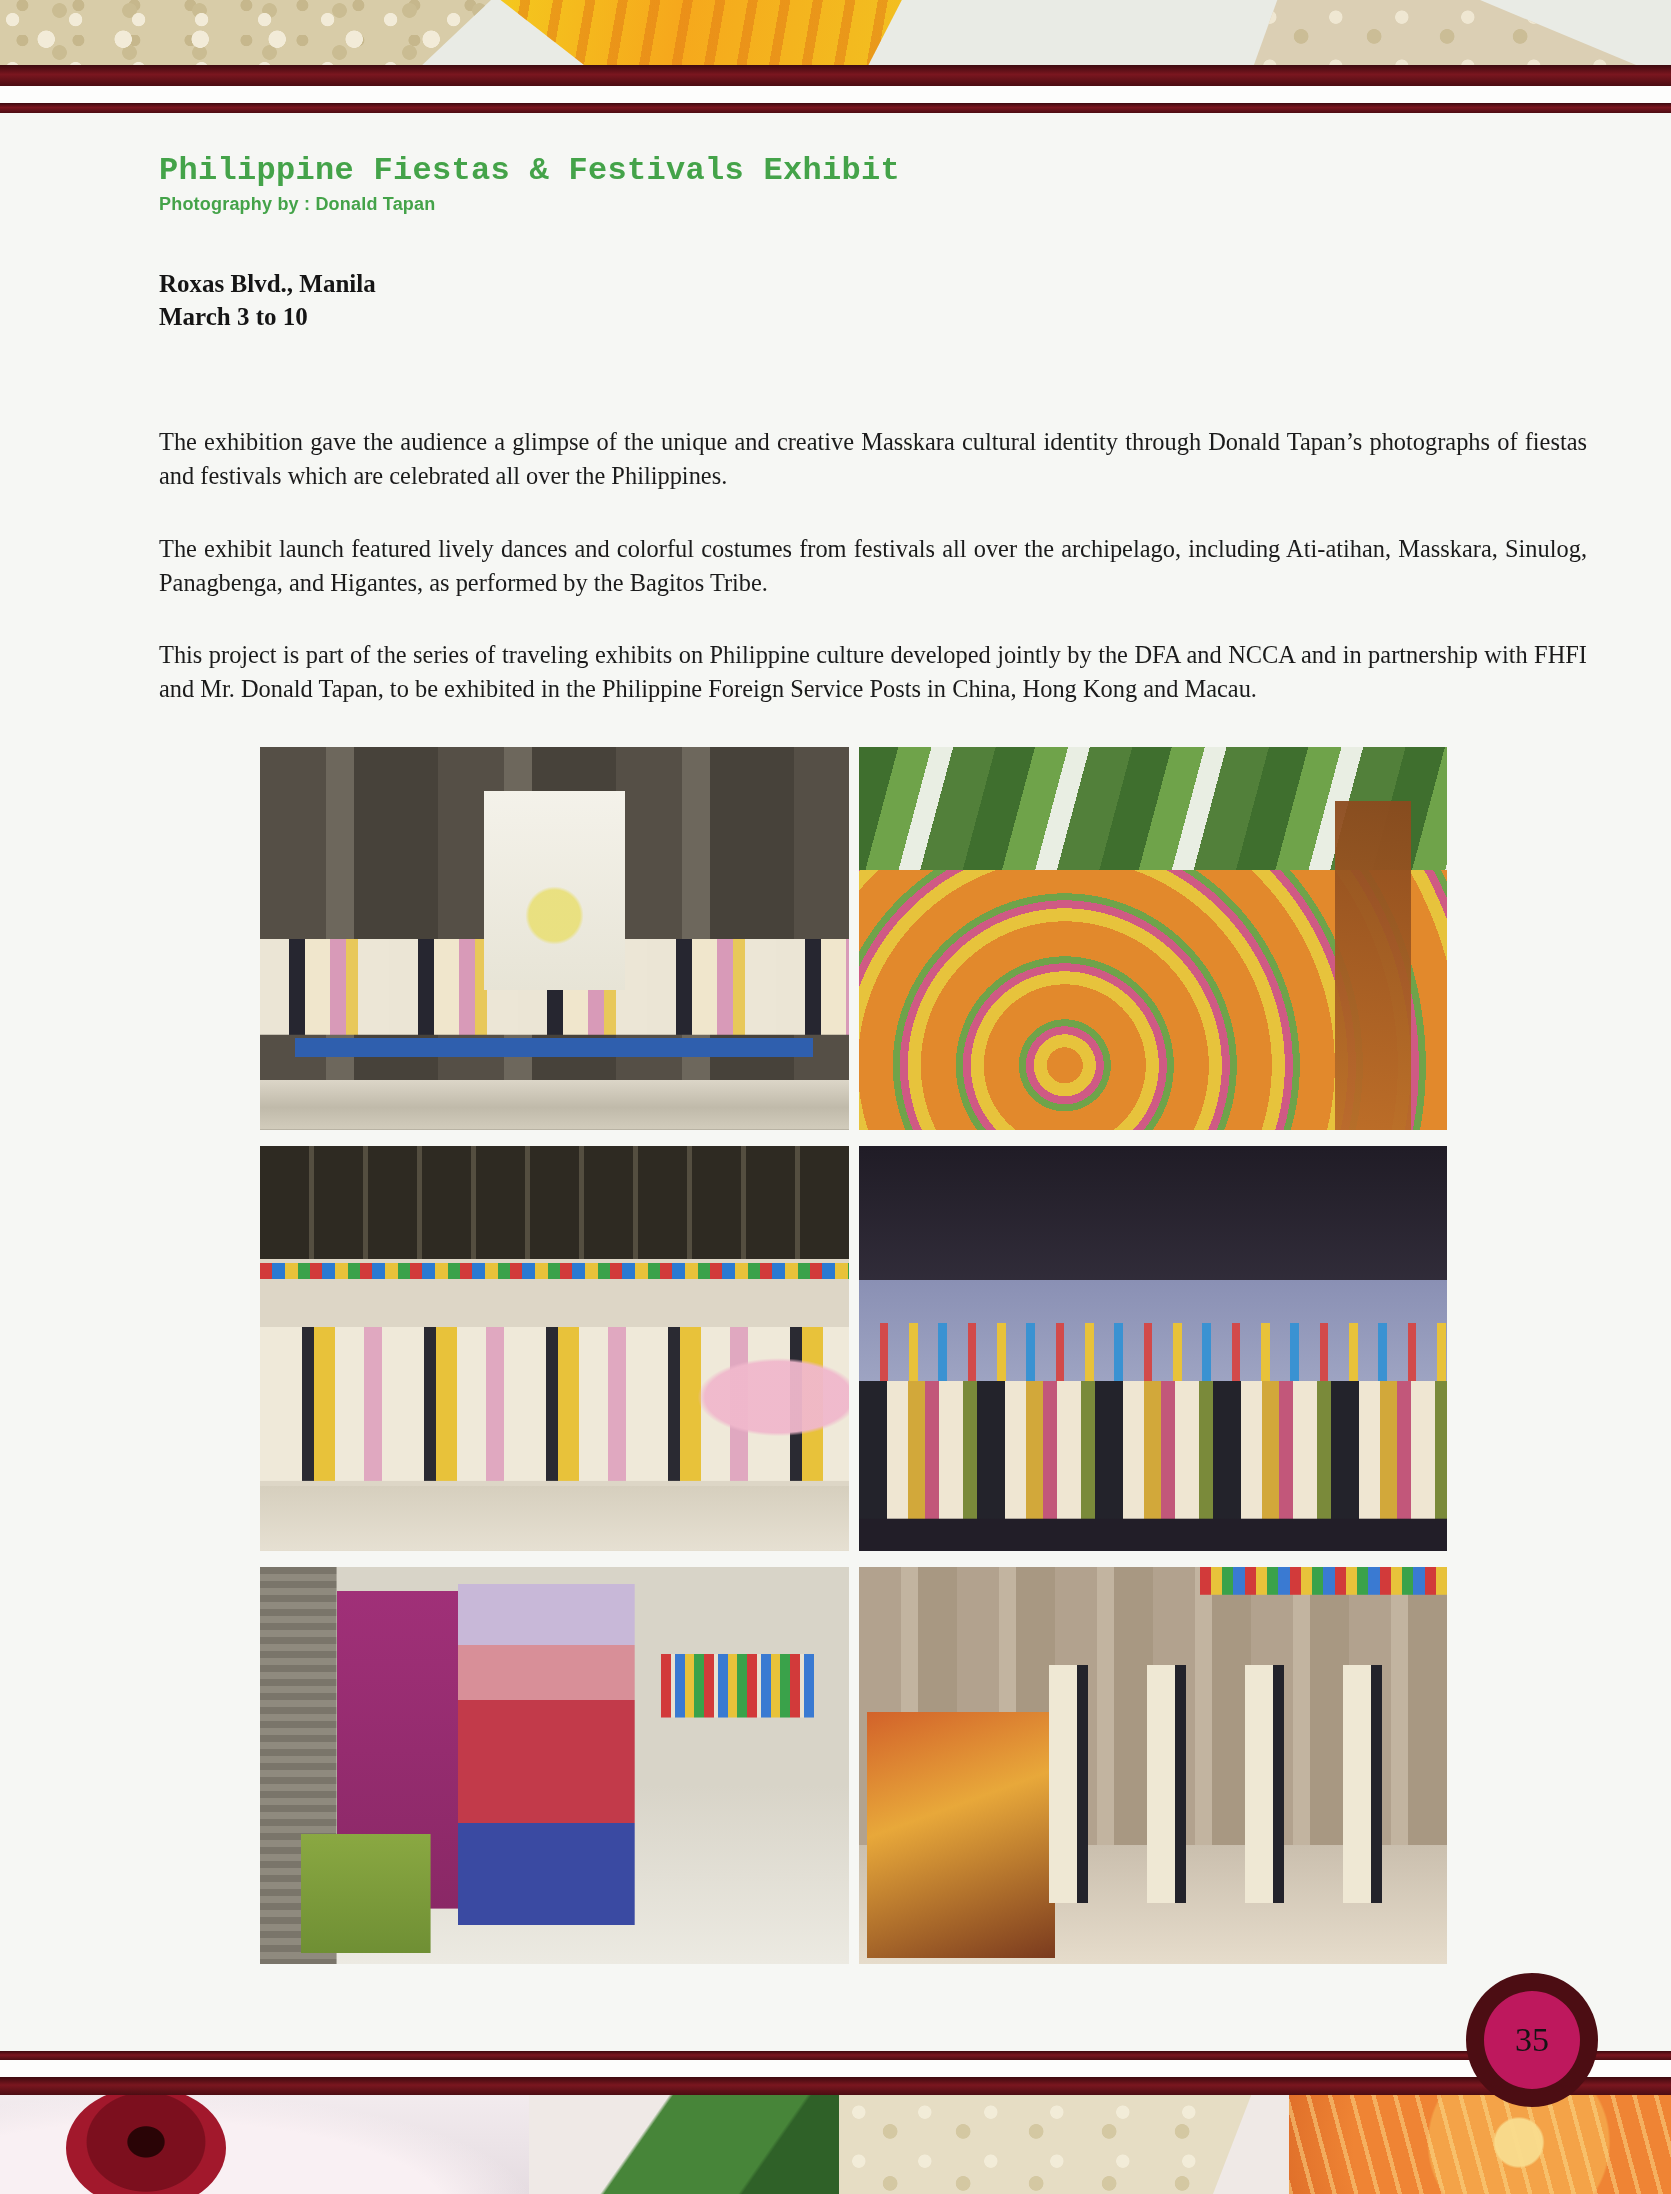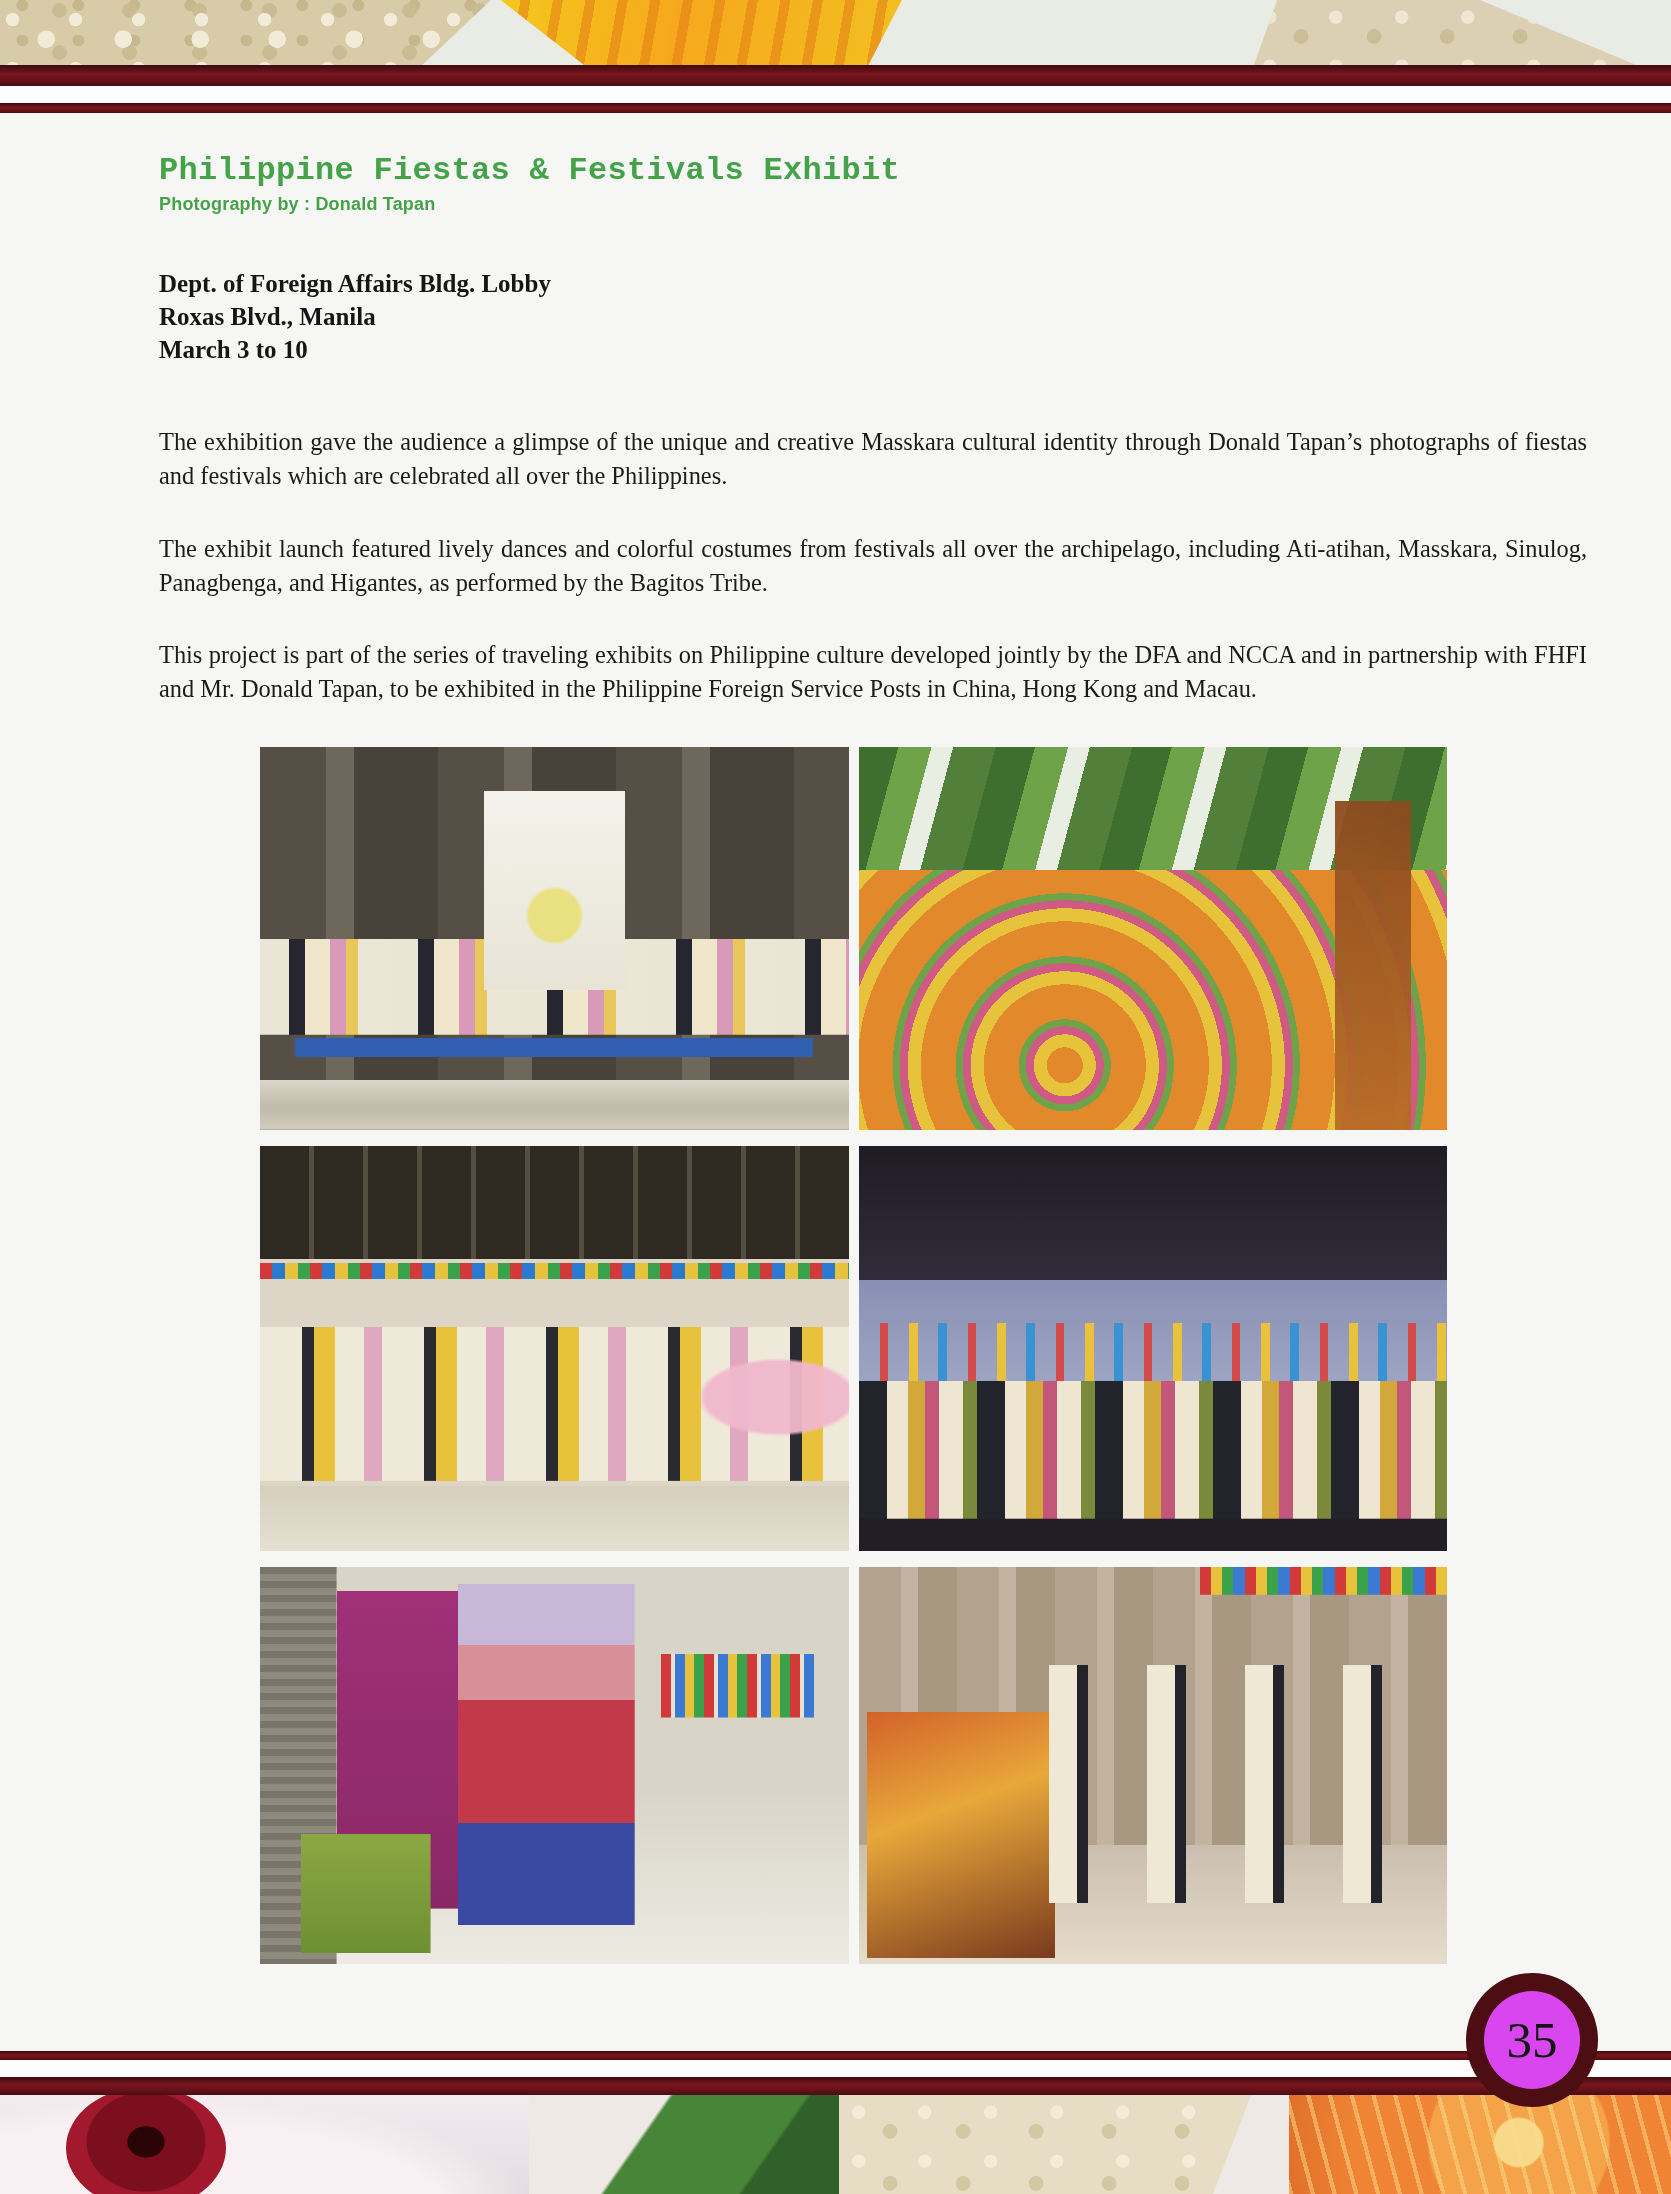--- a/index.html
+++ b/index.html
@@ -125,43 +125,42 @@
       radial-gradient(circle at 30% 35%, #f2ecd8 0 6.3px, rgba(242,236,216,0) 7px),
       radial-gradient(circle at 70% 70%, #d4c8a2 0 7px, rgba(212,200,162,0) 7.7px);
     background-size:66px 49px,73px 52px;
     clip-path:polygon(0 0,97% 0,88% 100%,0 100%);}
   .ba-orange{position:absolute;left:1289px;top:0;width:383px;height:99px;
     background:
       repeating-linear-gradient(75deg, rgba(250,220,140,.5) 0 4.2px, rgba(250,220,140,0) 4.2px 21px),
       radial-gradient(circle at 60% 48%, #f8d98a 0 10%, #f4a348 11% 38%, #ef8434 39% 70%, #e0702a 100%);}
 
   .page-badge{position:absolute;left:1466px;top:1973px;width:132px;height:134px;border-radius:50%;
-    background:#d946ef;border:18px solid #4c0d13;box-sizing:border-box;z-index:6;
+    background:#be185d;border:18px solid #4c0d13;box-sizing:border-box;z-index:6;
     display:flex;align-items:center;justify-content:center;
-    font-family:"Liberation Serif",serif;font-size:51px;color:#141414;}
+    font-family:"Liberation Serif",serif;font-size:34px;color:#141414;}
 </style>
 </head>
 <body>
 
 <div class="page">
 
   <div class="top-art">
     <div class="art-damask-left"></div>
     <div class="art-flower-yellow"></div>
     <div class="art-beige-right"></div>
   </div>
   <div class="bar-thick-top maroon"></div>
   <div class="white-strip-top"></div>
   <div class="bar-thin-top maroon"></div>
 
   <div class="green-title">Philippine Fiestas &amp; Festivals Exhibit</div>
   <div class="green-sub">Photography by : Donald Tapan</div>
 
   <div class="venue">
-    <div>Dept. of Foreign Affairs Bldg. Lobby</div>
     <div>Roxas Blvd., Manila</div>
     <div>March 3 to 10</div>
   </div>
 
   <p class="para p1">The exhibition gave the audience a glimpse of the unique and creative Masskara cultural identity through Donald Tapan’s photographs of fiestas and festivals which are celebrated all over the Philippines.</p>
   <p class="para p2">The exhibit launch featured lively dances and colorful costumes from festivals all over the archipelago, including Ati-atihan, Masskara, Sinulog, Panagbenga, and Higantes, as performed by the Bagitos Tribe.</p>
   <p class="para p3">This project is part of the series of traveling exhibits on Philippine culture developed jointly by the DFA and NCCA and in partnership with FHFI and Mr. Donald Tapan, to be exhibited in the Philippine Foreign Service Posts in China, Hong Kong and Macau.</p>
 
   <div class="photo ph1" role="img"></div>
   <div class="photo ph2" role="img"></div>

